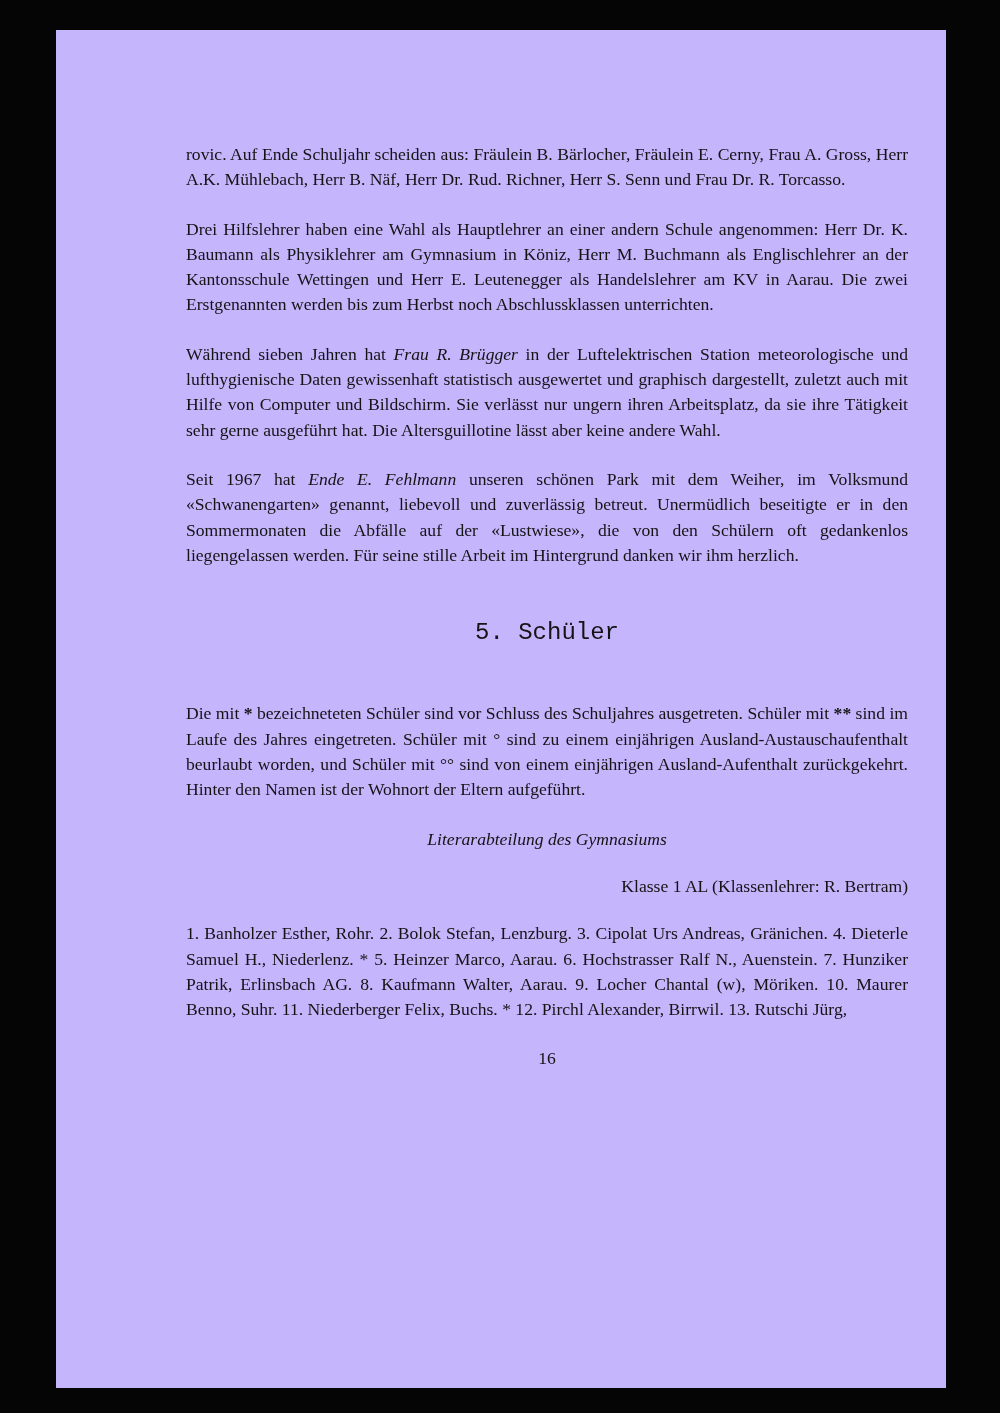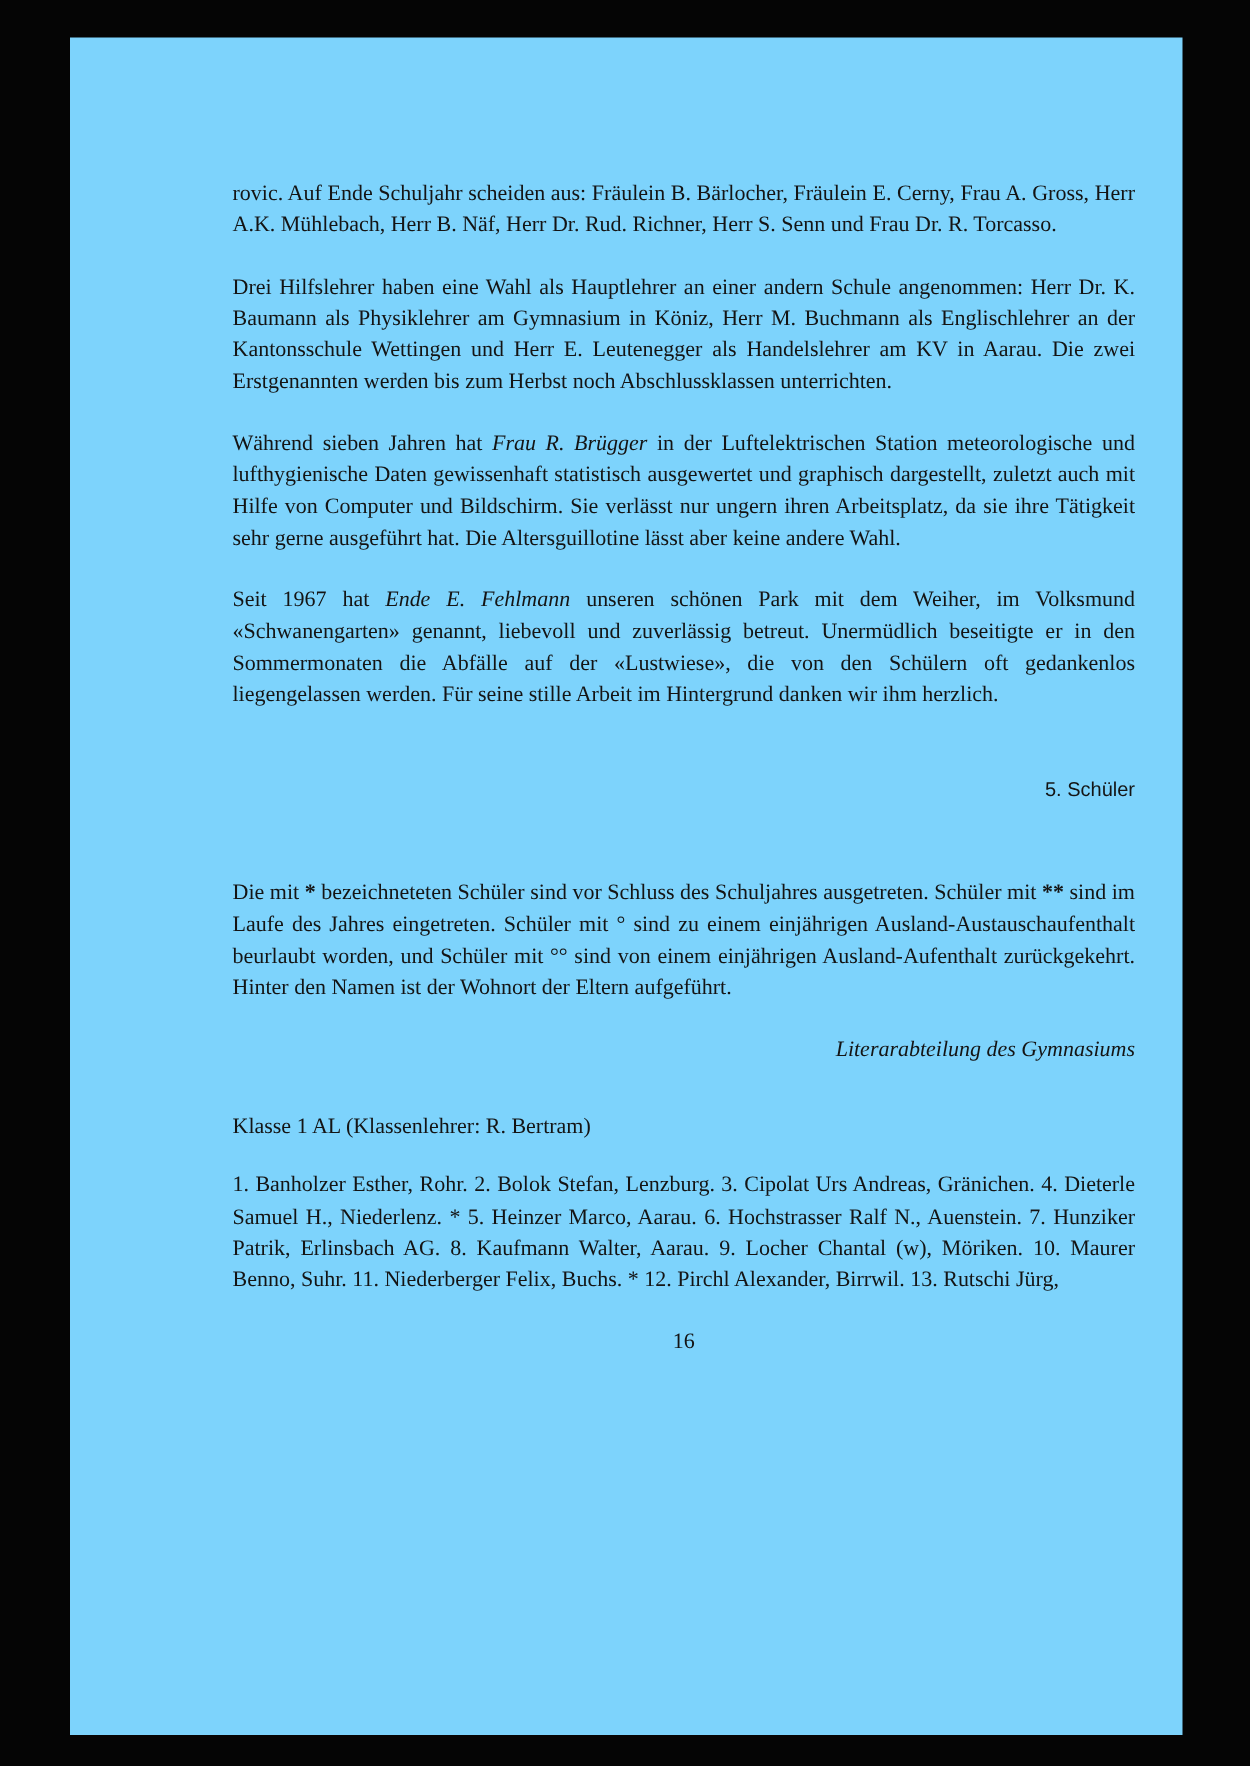--- a/index.html
+++ b/index.html
@@ -13,21 +13,21 @@
     height: 1413px;
     background: #050505;
     overflow: hidden;
   }
   .sheet {
     position: absolute;
     left: 56px;
     top: 30px;
     width: 890px;
     height: 1358px;
-    background: #7dd3fc;
+    background: #c4b5fd;
   }
   .textblock {
     position: absolute;
     left: 130px;
     top: 112px;
     width: 722px;
     color: #141414;
     font-family: "Liberation Serif", serif;
     font-size: 17.6px;
     line-height: 25.3px;
@@ -39,33 +39,33 @@
   p.tight {
     margin-bottom: 6px;
   }
   em {
     font-style: italic;
   }
   .asterisk {
     font-weight: bold;
   }
   h2.section-heading {
-    font-family: Liberation Sans, sans-serif;
+    font-family: Liberation Mono, monospace;
     font-weight: normal;
-    font-size: 16px;
+    font-size: 24px;
     margin: 52px 0 56px 0;
-    text-align: right;
+    text-align: center;
   }
   p.italic-sub {
     font-style: italic;
-    text-align: right;
-    margin-bottom: 36px;
+    text-align: center;
+    margin-bottom: 22px;
   }
   p.class-line {
-    text-align: left;
+    text-align: right;
     margin-bottom: 22px;
   }
   .page-number {
     margin-top: 16px;
     text-align: center;
     font-size: 17.6px;
   }
 </style>
 </head>
 <body>

